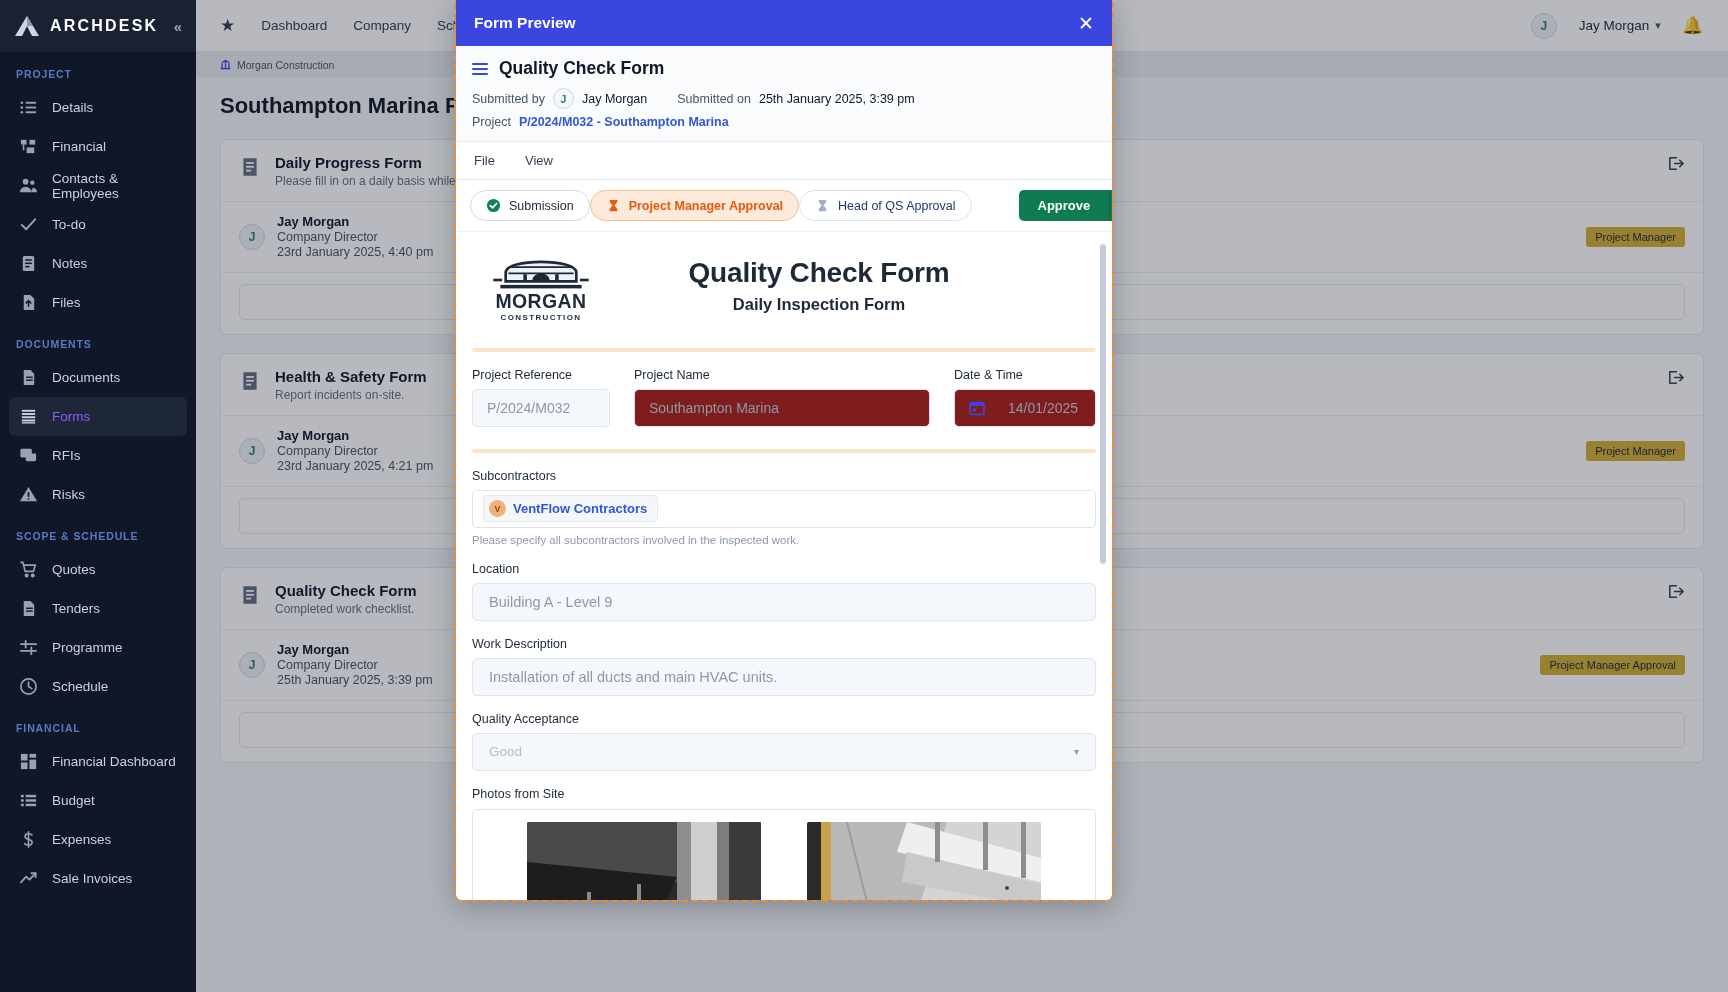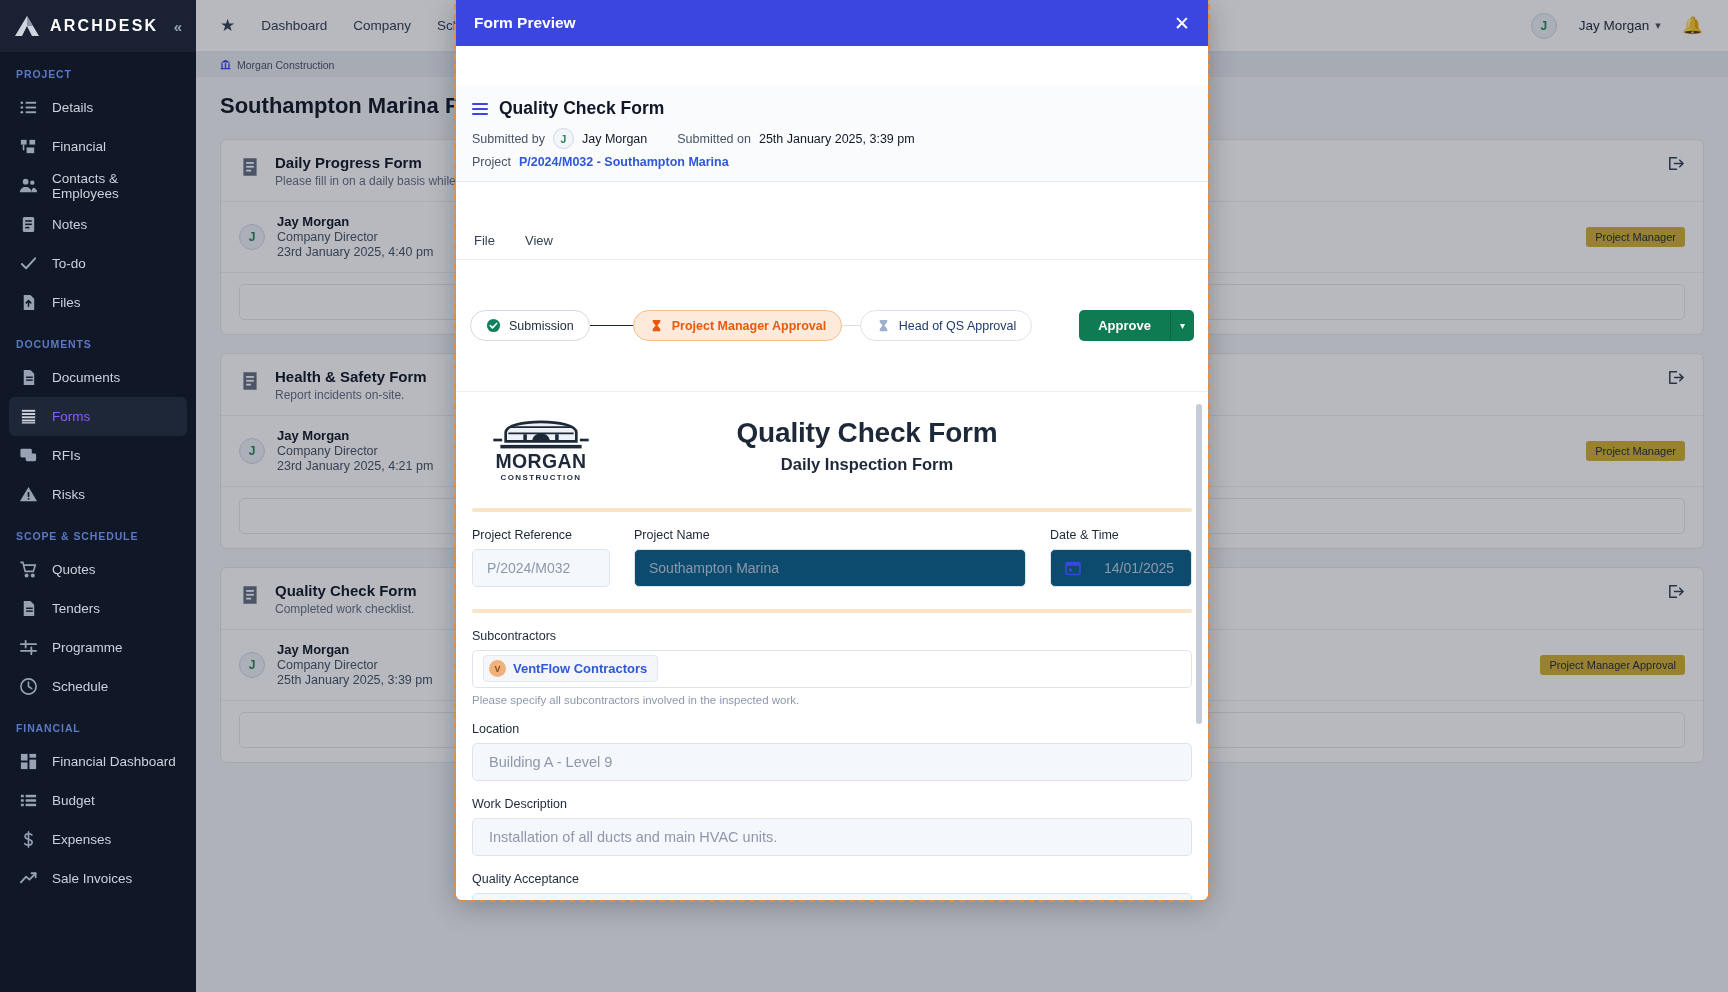--- a/index.html
+++ b/index.html
@@ -105,26 +105,25 @@
   }
 
   
   .dimmer {
     position: absolute; left: 196px; top: 0; right: 0; bottom: 0;
     background: rgba(16,24,40,.30);
   }
 
   
   .modal {
-    position: absolute; left: 456px; top: 0; width: 752px; height: 900px;
+    position: absolute; left: 456px; top: 0; width: 656px; height: 900px;
     background: #ffffff; border-radius: 0 0 6px 6px;
     box-shadow: 0 6px 28px rgba(16,24,40,.30);
     display: flex; flex-direction: column; overflow: hidden;
     outline: 2px dashed #e98c3a;
-    gap: 40px;
   }
   .modal-title-bar {
     height: 46px; background: #3b46e0; display: flex; align-items: center;
     padding: 0 18px; flex: 0 0 auto;
   }
   .modal-title {
     font-size: 15.5px; font-weight: 700; color: #ffffff;
   }
   .modal-close {
     margin-left: auto; color: #ffffff; font-size: 19px; line-height: 1;
@@ -210,21 +209,21 @@
   .hr-tan { height: 4px; background: #fae4c8; margin: 14px 8px 0 8px; border-radius: 2px; }
 
   .fields-row { display: flex; gap: 24px; padding: 16px 8px 0 8px; }
   .field { display: flex; flex-direction: column; }
   .field-label { font-size: 12.5px; color: #1d2939; margin-bottom: 7px; }
   .field-input {
     border: 1px solid #dfe4ec; border-radius: 5px; background: #f4f7fb;
     height: 38px; display: flex; align-items: center; gap: 9px;
     padding: 0 14px; font-size: 14px; color: #8d98ab;
   }
-  .field-input.white { background: #0c4a6e; }
+  .field-input.white { background: #7f1d1d; }
   .w-ref { width: 138px; }
   .w-name { flex: 1; }
   .w-date { width: 142px; }
   .cal-ico { width: 16px; height: 16px; flex: 0 0 auto; color: #3b46e0; }
   .date-txt { overflow: hidden; white-space: nowrap; margin-left: 14px; }
   .hr-tan2 { height: 4px; background: #fae4c8; margin: 22px 8px 0 8px; border-radius: 2px; }
 
   .fld-block { padding: 16px 8px 0 8px; }
   .chip-box {
     border: 1px solid #dfe4ec; border-radius: 5px; background: #fff;
@@ -310,33 +309,33 @@
         <div class="nav-item">
           <span class="nav-ico"><svg width="19" height="19" viewBox="0 0 20 20" fill="#98a2b3">
               <circle cx="7" cy="6" r="3"></circle>
               <circle cx="14" cy="7" r="2.3"></circle>
               <path d="M1 17c0-3.4 2.7-5.5 6-5.5s6 2.1 6 5.5z"></path>
               <path d="M13 17c0-2.4.9-4 2.4-4.6 2 .4 3.6 2.1 3.6 4.6z"></path>
             </svg></span>
           <span>Contacts &amp; Employees</span>
         </div>
         <div class="nav-item">
+          <span class="nav-ico"><svg width="19" height="19" viewBox="0 0 20 20" fill="none" stroke="#98a2b3" stroke-width="2" stroke-linecap="round" stroke-linejoin="round">
+              <path d="M3 10.5 L7.5 15 L17 4.5"></path>
+            </svg></span>
+          <span>To-do</span>
+        </div>
+        <div class="nav-item">
           <span class="nav-ico"><svg width="19" height="19" viewBox="0 0 20 20" fill="#98a2b3">
               <rect x="4" y="2" width="12" height="16" rx="1.6"></rect>
               <rect x="6.5" y="5.5" width="7" height="1.6" fill="#101828"></rect>
               <rect x="6.5" y="9" width="7" height="1.6" fill="#101828"></rect>
               <rect x="6.5" y="12.5" width="4.5" height="1.6" fill="#101828"></rect>
             </svg></span>
           <span>Notes</span>
-        </div>
-        <div class="nav-item">
-          <span class="nav-ico"><svg width="19" height="19" viewBox="0 0 20 20" fill="none" stroke="#98a2b3" stroke-width="2" stroke-linecap="round" stroke-linejoin="round">
-              <path d="M3 10.5 L7.5 15 L17 4.5"></path>
-            </svg></span>
-          <span>To-do</span>
         </div>
         <div class="nav-item">
           <span class="nav-ico"><svg width="19" height="19" viewBox="0 0 20 20" fill="#98a2b3">
               <path d="M5 2h7l4 4v12H5z"></path>
               <path d="M10 14V8M7.6 10.4 10 8l2.4 2.4" stroke="#101828" stroke-width="1.6" fill="none" stroke-linecap="round"></path>
             </svg></span>
           <span>Files</span>
         </div>
         <div class="nav-section">DOCUMENTS</div>
         <div class="nav-item">

